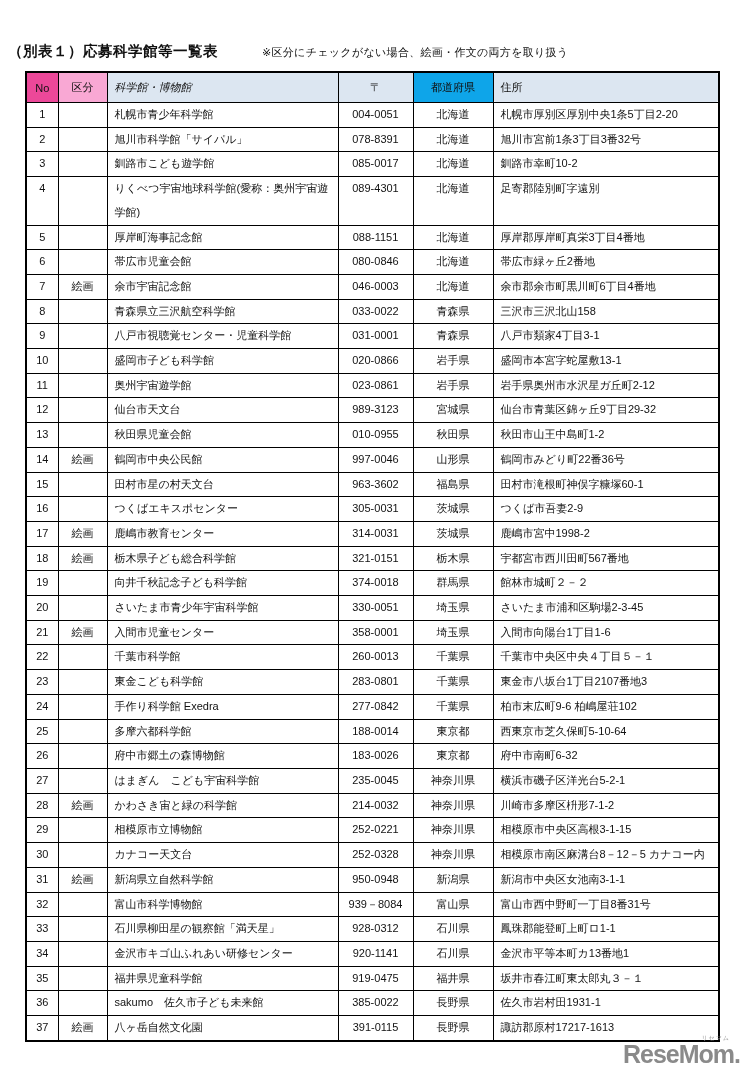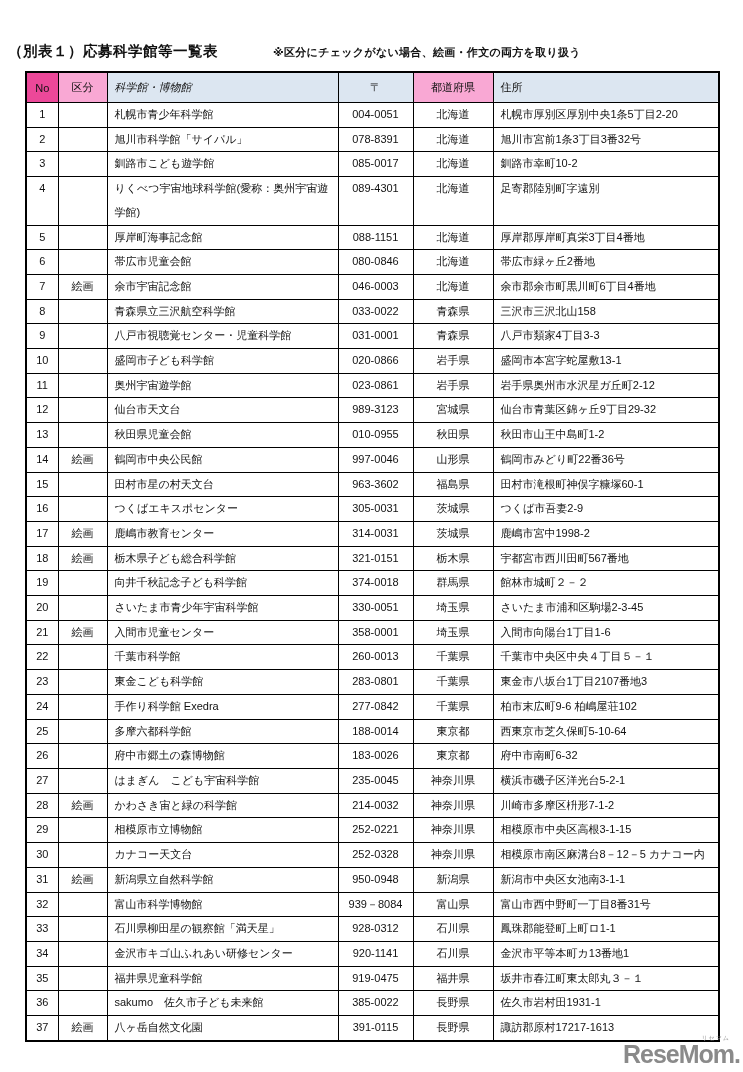--- a/index.html
+++ b/index.html
@@ -23,22 +23,22 @@
     align-items: baseline;
     white-space: nowrap;
   }
   .doc-title {
     font-size: 14.5px;
     font-weight: bold;
     letter-spacing: 0.5px;
   }
   .doc-note {
     font-size: 11px;
-    font-weight: bold;
-    margin-left: 55px;
+    font-weight: normal;
+    margin-left: 44px;
     letter-spacing: 0.3px;
   }
   table.museums {
     position: absolute;
     top: 71px;
     left: 25px;
     width: 693px;
     border-collapse: collapse;
     table-layout: fixed;
     font-size: 11px;
@@ -106,21 +106,21 @@
     <col style="width:75px">
     <col style="width:80px">
     <col style="width:226px">
   </colgroup>
   <thead>
     <tr>
       <th style="background: #ec4899;">No</th>
       <th style="background: #f9a8d4;">区分</th>
       <th class="h-left" style="background: rgb(220, 230, 241); font-style: italic;">科学館・博物館</th>
       <th style="background: rgb(220, 230, 241);">〒</th>
-      <th style="background: #f9a8d4;">都道府県</th>
+      <th style="background: #0ea5e9;">都道府県</th>
       <th class="h-left" style="background: rgb(220, 230, 241); border-radius: 6px;">住所</th>
     </tr>
   </thead>
   <tbody>
   <tr>
     <td class="c-no">1</td>
     <td class="c-kubun"></td>
     <td class="c-name">札幌市青少年科学館</td>
     <td class="c-postal">004-0051</td>
     <td class="c-pref">北海道</td>
@@ -189,21 +189,21 @@
     <td class="c-pref">青森県</td>
     <td class="c-address">三沢市三沢北山158</td>
   </tr>
 
   <tr>
     <td class="c-no">9</td>
     <td class="c-kubun"></td>
     <td class="c-name">八戸市視聴覚センター・児童科学館</td>
     <td class="c-postal">031-0001</td>
     <td class="c-pref">青森県</td>
-    <td class="c-address">八戸市類家4丁目3-3</td>
+    <td class="c-address">八戸市類家4丁目3-1</td>
   </tr>
 
   <tr>
     <td class="c-no">10</td>
     <td class="c-kubun"></td>
     <td class="c-name">盛岡市子ども科学館</td>
     <td class="c-postal">020-0866</td>
     <td class="c-pref">岩手県</td>
     <td class="c-address">盛岡市本宮字蛇屋敷13-1</td>
   </tr>

